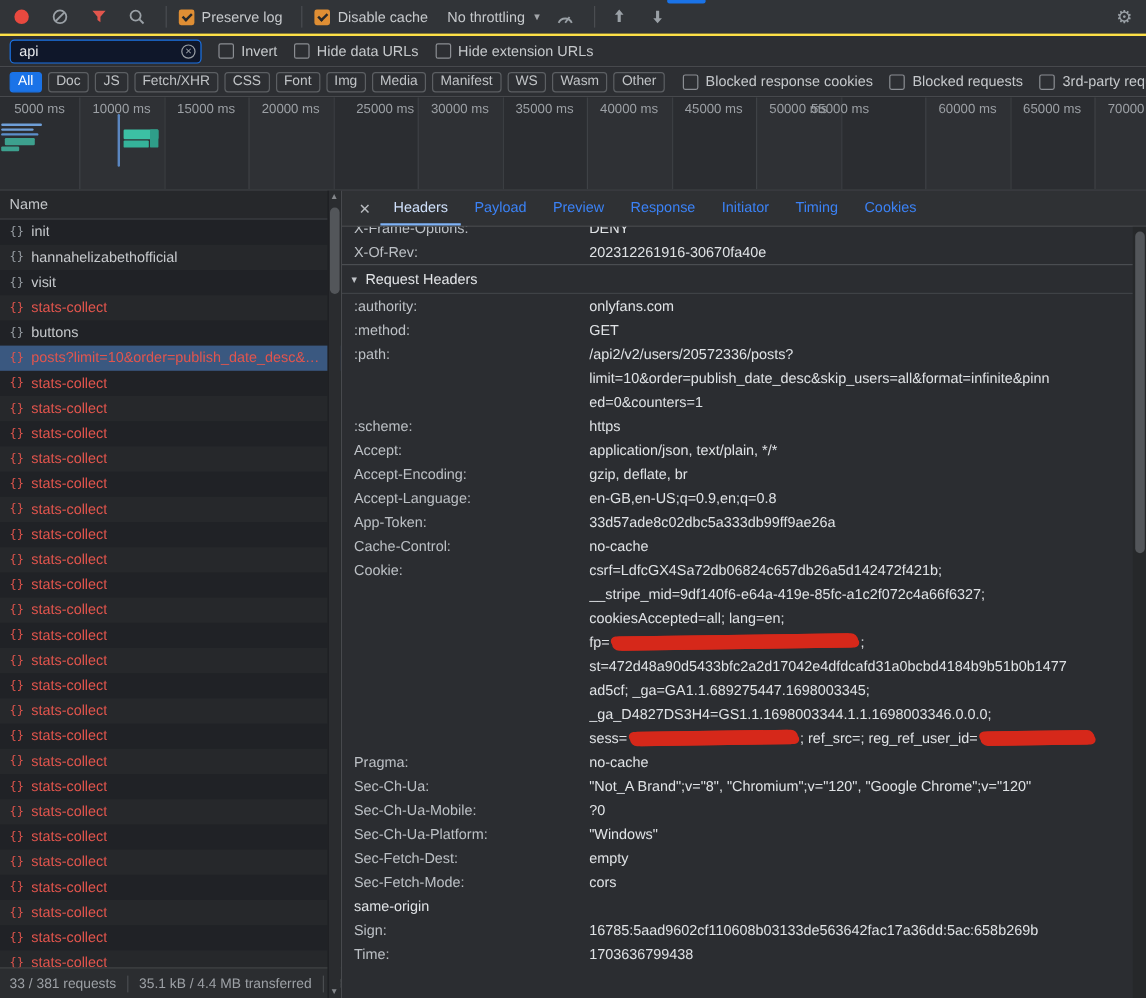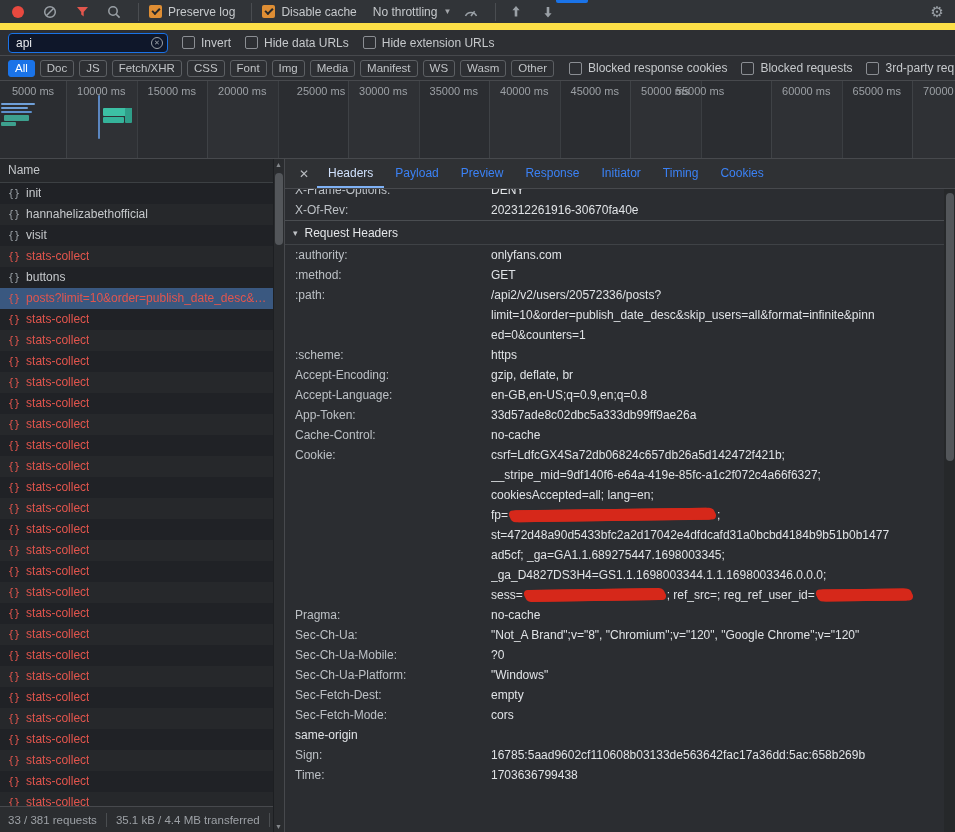--- a/index.html
+++ b/index.html
@@ -8,21 +8,21 @@
     font-family:"Liberation Sans", sans-serif;
     font-size:12px;
     background:#202226;
     color:#c6c9cc;
     position:relative;
   }
   .devtools { width:955px; height:832px; display:flex; flex-direction:column; }
 
   
   .toolbar-main {
-    height:30px; flex:none; background:#313438; border-bottom:7px solid #fde047;
+    height:30px; flex:none; background:#313438; border-bottom:2px solid #fde047;
     display:flex; align-items:center; padding:0 8px; position:relative;
   }
   .toolbar-filter {
     height:26px; flex:none; background:#2d2f33; border-bottom:1px solid #47494d;
     display:flex; align-items:center; padding:0 8px;
   }
   .toolbar-types {
     height:25px; flex:none; background:#2d2f33; border-bottom:1px solid #47494d;
     display:flex; align-items:center; padding:0 8px;
   }
@@ -474,20 +474,26 @@
               <div class="value-line">ed=0&amp;counters=1</div>
             </div>
           </div>
           <div class="hdr-row">
             <div class="hdr-name">:scheme:</div>
             <div class="hdr-value">
               <div class="value-line">https</div>
             </div>
           </div>
           <div class="hdr-row">
+            <div class="hdr-name">Accept:</div>
+            <div class="hdr-value">
+              <div class="value-line">application/json, text/plain, */*</div>
+            </div>
+          </div>
+          <div class="hdr-row">
             <div class="hdr-name">Accept-Encoding:</div>
             <div class="hdr-value">
               <div class="value-line">gzip, deflate, br</div>
             </div>
           </div>
           <div class="hdr-row">
             <div class="hdr-name">Accept-Language:</div>
             <div class="hdr-value">
               <div class="value-line">en-GB,en-US;q=0.9,en;q=0.8</div>
             </div>

